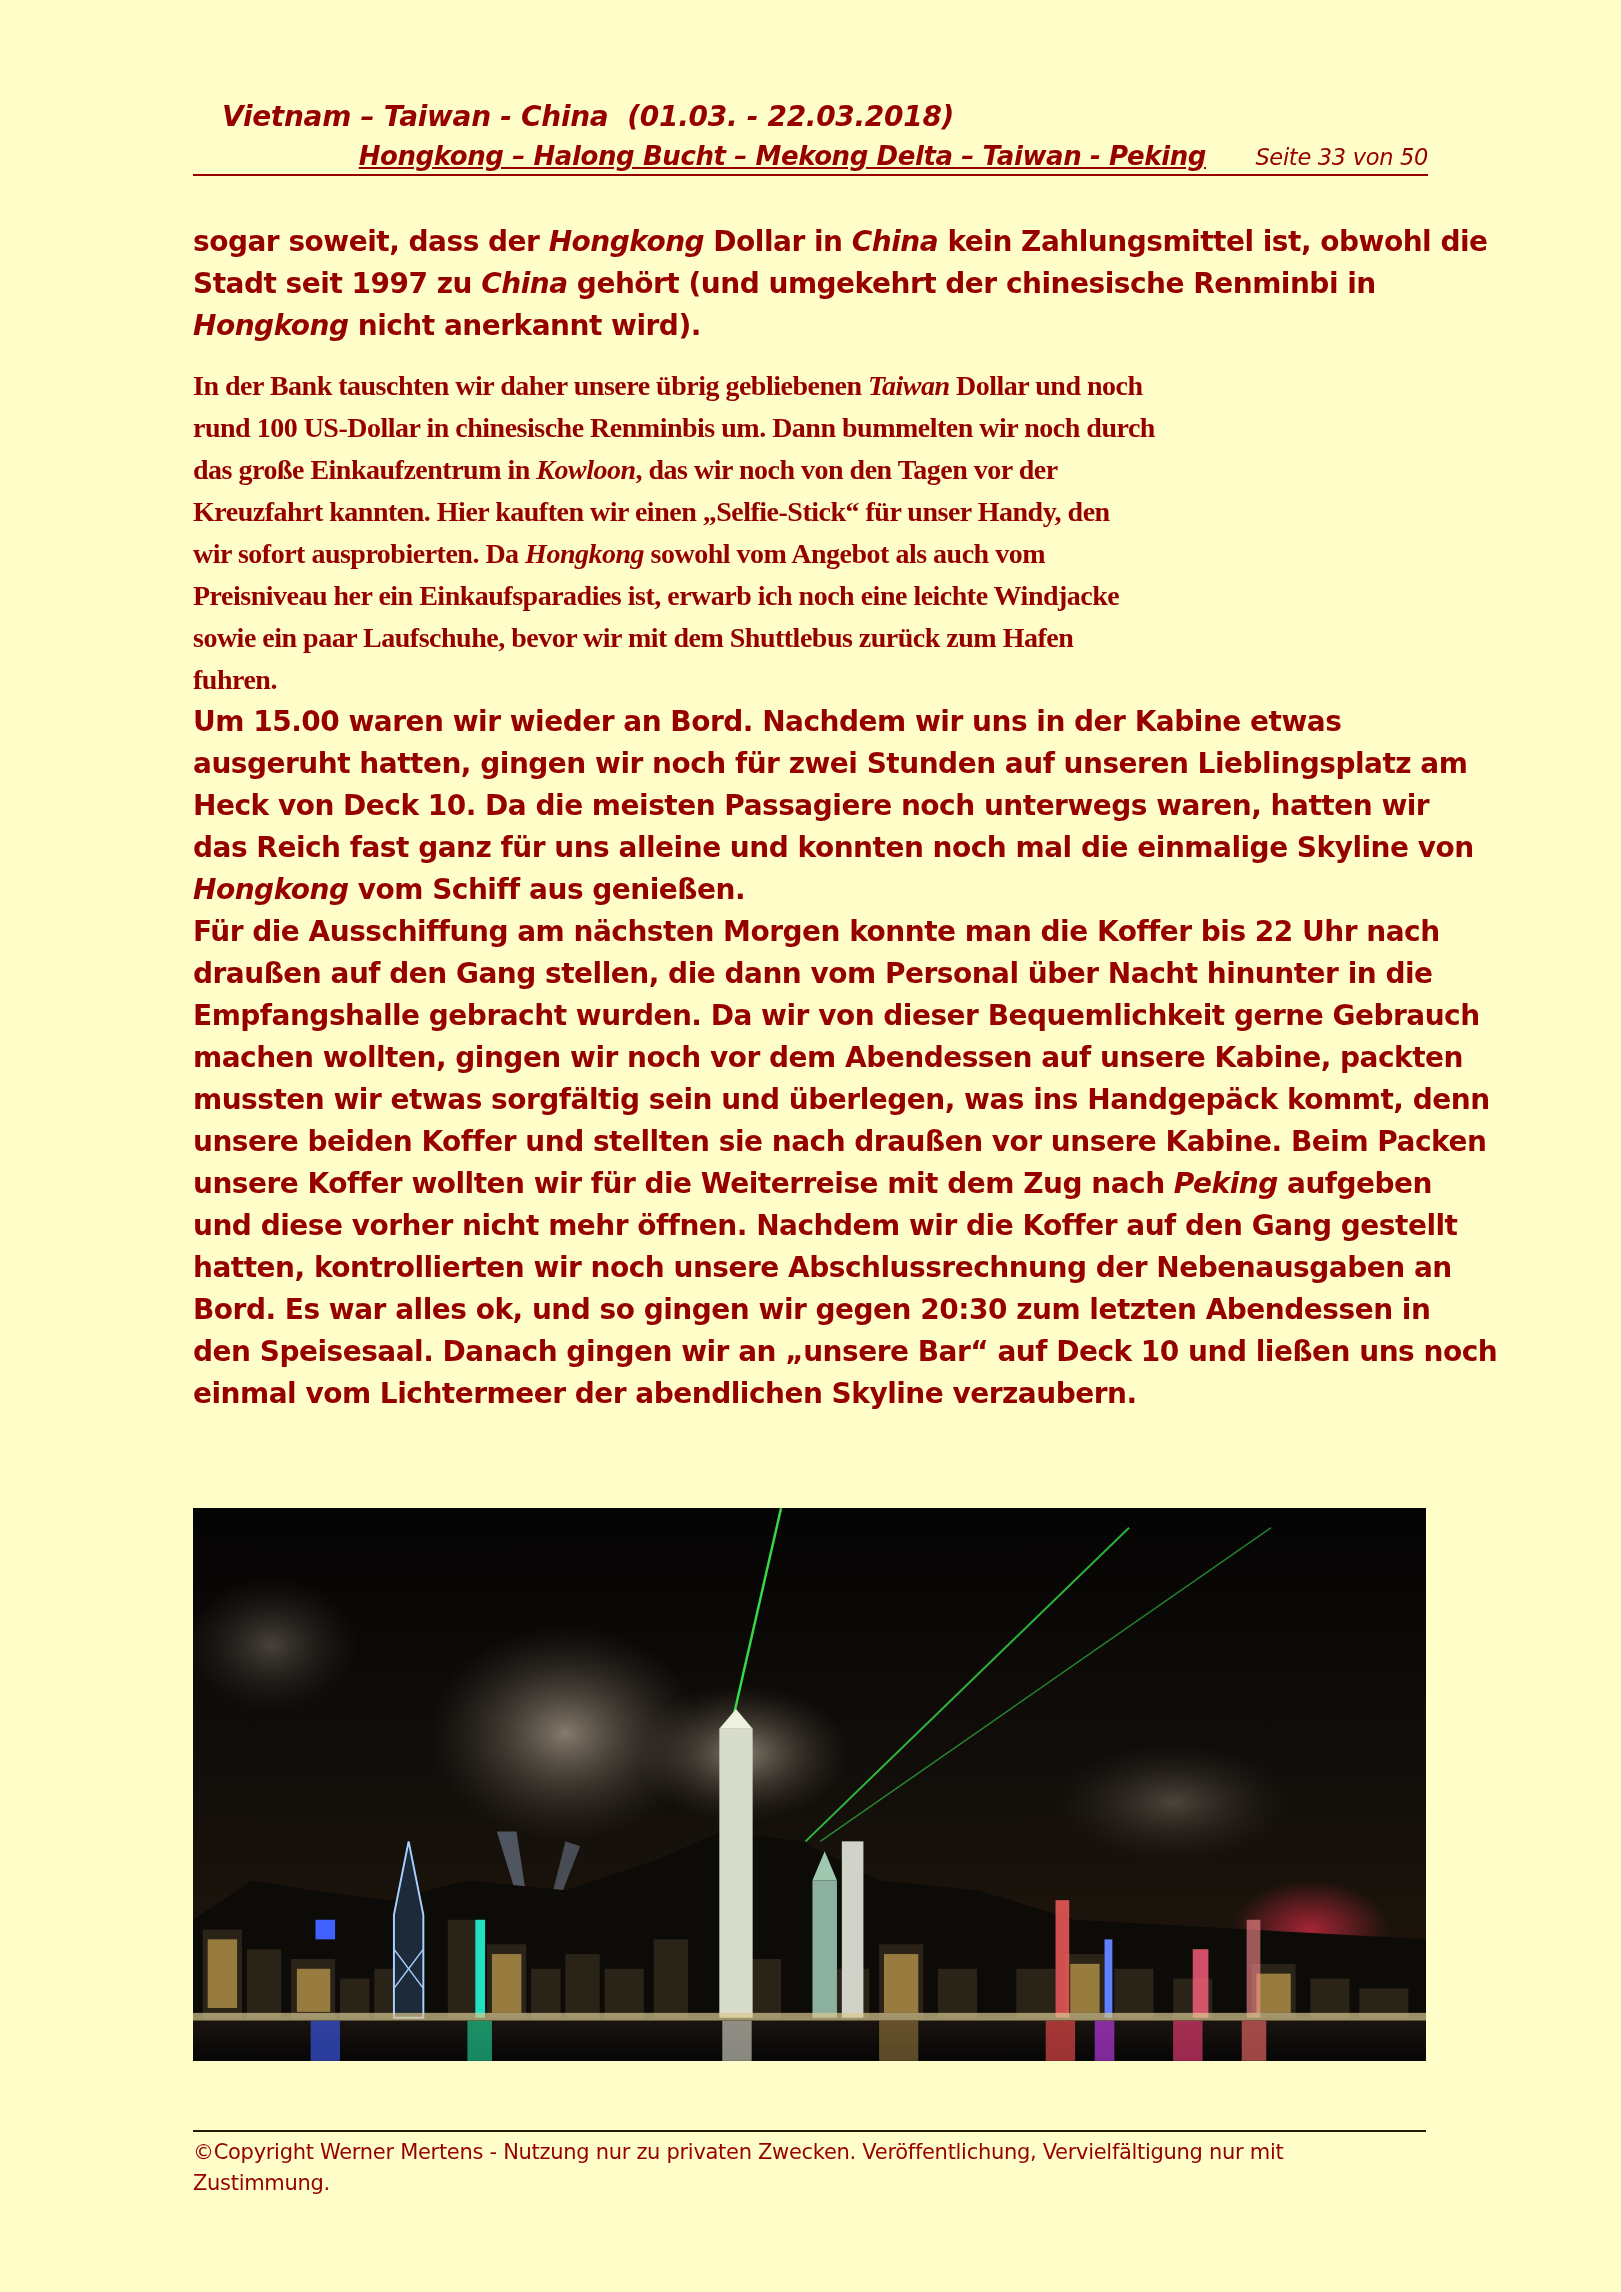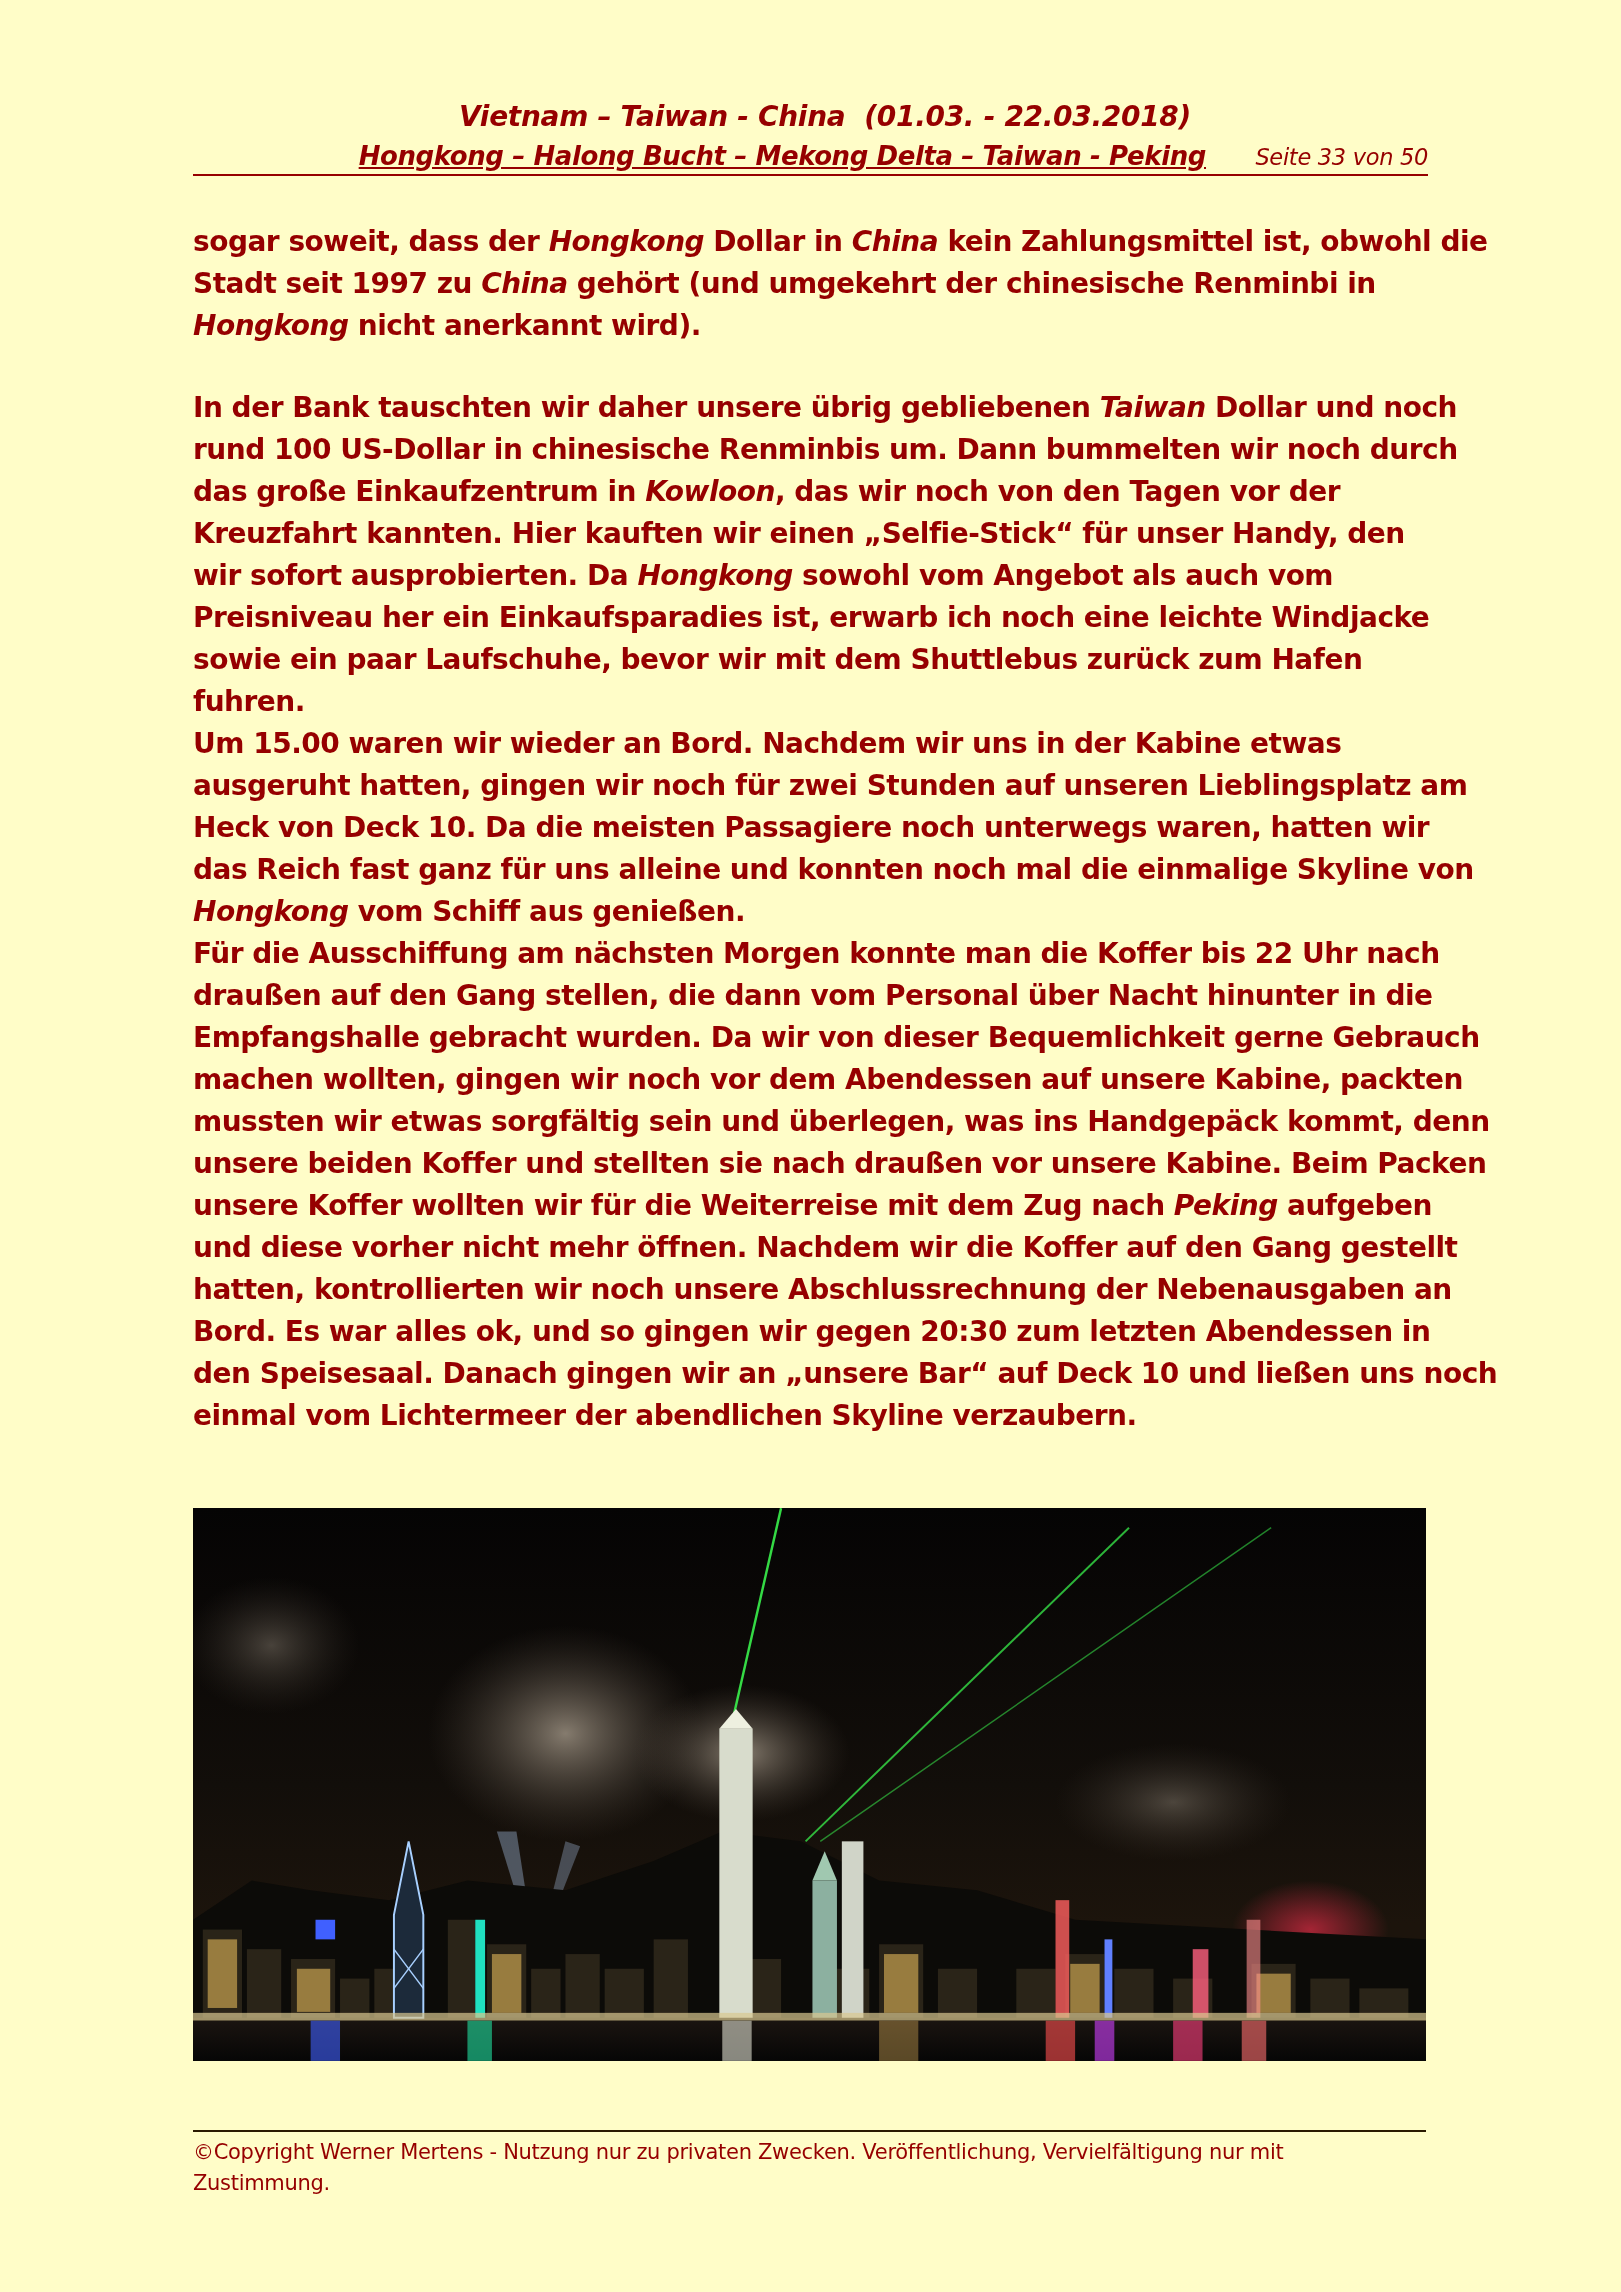--- a/index.html
+++ b/index.html
@@ -8,21 +8,21 @@
       background: #fffdc8;
       position: relative;
       overflow: hidden;
       font-family: "DejaVu Sans", sans-serif;
       color: #960000;
     }
     .header {
       position: absolute; left: 193px; top: 98px; width: 1235px;
     }
     .header-line1 {
-      text-align: center;
+      text-align: left;
       font-size: 28px; font-weight: bold; font-style: italic;
       letter-spacing: -0.3px;
       height: 37px; line-height: 37px;
       padding-left: 29px;
       white-space: pre;
     }
     .header-line2 {
       position: relative;
       height: 39px;
       border-bottom: 2.9px solid #960000;
@@ -38,21 +38,21 @@
       font-size: 22.5px; font-style: italic;
       letter-spacing: -0.3px; line-height: 33px; text-align: right;
     }
     .body-text {
       position: absolute; left: 193px; top: 221px; width: 1245px;
       font-size: 28px; font-weight: bold;
       line-height: 42px;
       letter-spacing: -0.5px;
     }
     .body-text p { margin: 0; }
-    .body-text p.gap { margin-top: 40px; }
+    .body-text p.gap { margin-top: 18px; font-family: Liberation Serif, serif; }
     .body-text .line { display: block; white-space: nowrap; }
     .body-text i { font-style: italic; font-weight: bold; }
     .photo {
       position: absolute; left: 193px; top: 1508px;
       width: 1233px; height: 553px;
       overflow: hidden;
       background: #070707;
     }
     .photo svg { display: block; }
     .footer-rule {

